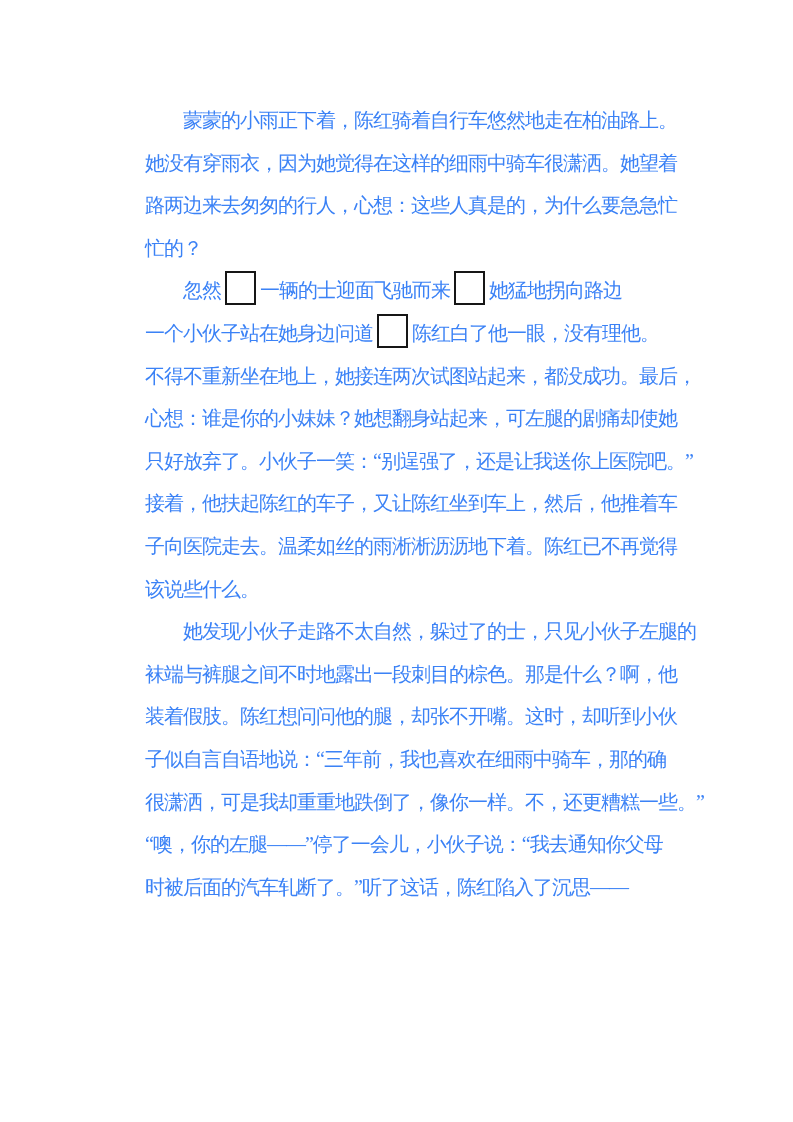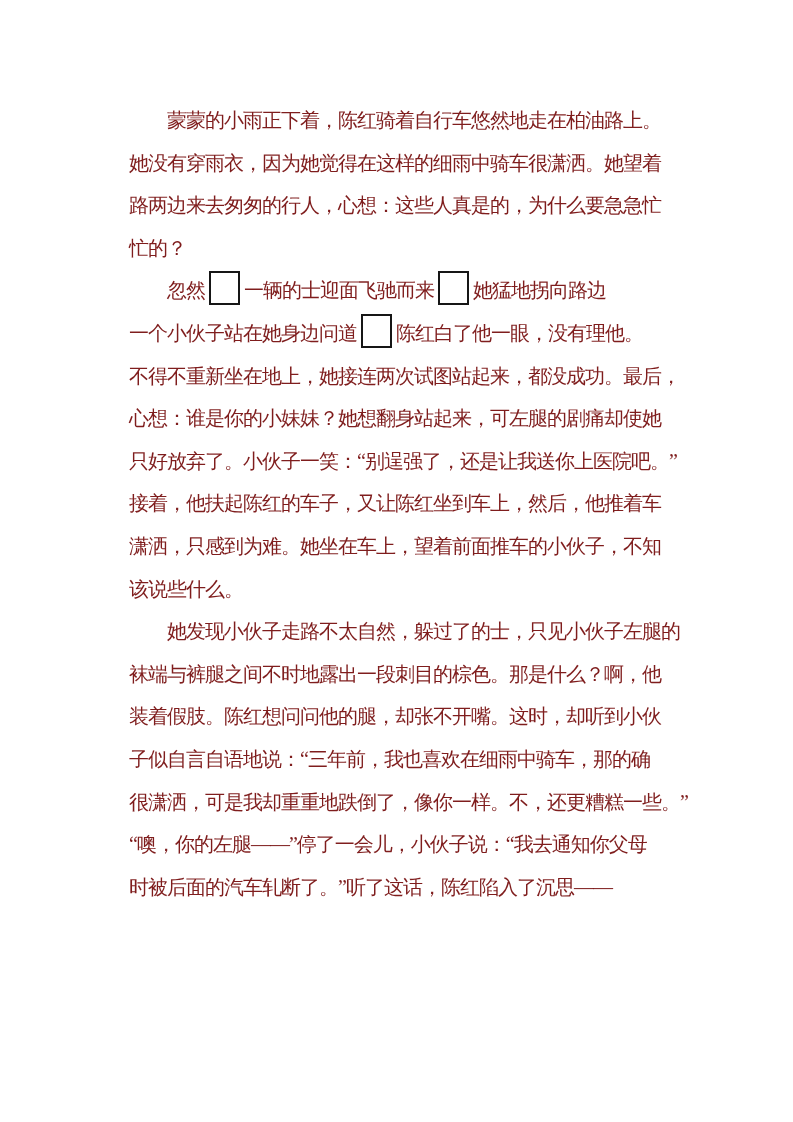--- a/index.html
+++ b/index.html
@@ -11,24 +11,24 @@
     position: relative;
     width: 793px;
     height: 1122px;
     margin: 0 auto;
     background: #ffffff;
     overflow: hidden;
     font-family: "Liberation Serif", "DejaVu Serif", serif;
   }
   .text-block {
     position: absolute;
-    left: 129px;
+    left: 145px;
     top: 99px;
     width: 548px;
-    color: #7f1d1d;
+    color: #3b82f6;
   }
   .text-line {
     display: block;
     height: 42.6px;
     line-height: 42.6px;
     font-size: 20px;
     letter-spacing: -1px;
     white-space: nowrap;
   }
   .text-line.indent {
@@ -56,21 +56,21 @@
       <div class="text-line indent"><span class="seg">蒙蒙的小雨正下着，陈红骑着自行车悠然地走在柏油路上。</span></div>
       <div class="text-line"><span class="seg">她没有穿雨衣，因为她觉得在这样的细雨中骑车很潇洒。她望着</span></div>
       <div class="text-line"><span class="seg">路两边来去匆匆的行人，心想：这些人真是的，为什么要急急忙</span></div>
       <div class="text-line"><span class="seg">忙的？</span></div>
       <div class="text-line indent"><span class="seg">忽然</span><span class="pbox"></span><span class="seg">一辆的士迎面飞驰而来</span><span class="pbox"></span><span class="seg">她猛地拐向路边</span></div>
       <div class="text-line"><span class="seg">一个小伙子站在她身边问道</span><span class="pbox"></span><span class="seg">陈红白了他一眼，没有理他。</span></div>
       <div class="text-line"><span class="seg">不得不重新坐在地上，她接连两次试图站起来，都没成功。最后，</span></div>
       <div class="text-line"><span class="seg">心想：谁是你的小妹妹？她想翻身站起来，可左腿的剧痛却使她</span></div>
       <div class="text-line"><span class="seg">只好放弃了。小伙子一笑：“别逞强了，还是让我送你上医院吧。”</span></div>
       <div class="text-line"><span class="seg">接着，他扶起陈红的车子，又让陈红坐到车上，然后，他推着车</span></div>
-      <div class="text-line"><span class="seg">潇洒，只感到为难。她坐在车上，望着前面推车的小伙子，不知</span></div>
+      <div class="text-line"><span class="seg">子向医院走去。温柔如丝的雨淅淅沥沥地下着。陈红已不再觉得</span></div>
       <div class="text-line"><span class="seg">该说些什么。</span></div>
       <div class="text-line indent"><span class="seg">她发现小伙子走路不太自然，躲过了的士，只见小伙子左腿的</span></div>
       <div class="text-line"><span class="seg">袜端与裤腿之间不时地露出一段刺目的棕色。那是什么？啊，他</span></div>
       <div class="text-line"><span class="seg">装着假肢。陈红想问问他的腿，却张不开嘴。这时，却听到小伙</span></div>
       <div class="text-line"><span class="seg">子似自言自语地说：“三年前，我也喜欢在细雨中骑车，那的确</span></div>
       <div class="text-line"><span class="seg">很潇洒，可是我却重重地跌倒了，像你一样。不，还更糟糕一些。”</span></div>
       <div class="text-line"><span class="seg">“噢，你的左腿——”停了一会儿，小伙子说：“我去通知你父母</span></div>
       <div class="text-line"><span class="seg">时被后面的汽车轧断了。”听了这话，陈红陷入了沉思——</span></div>
     </div>
 </div>

